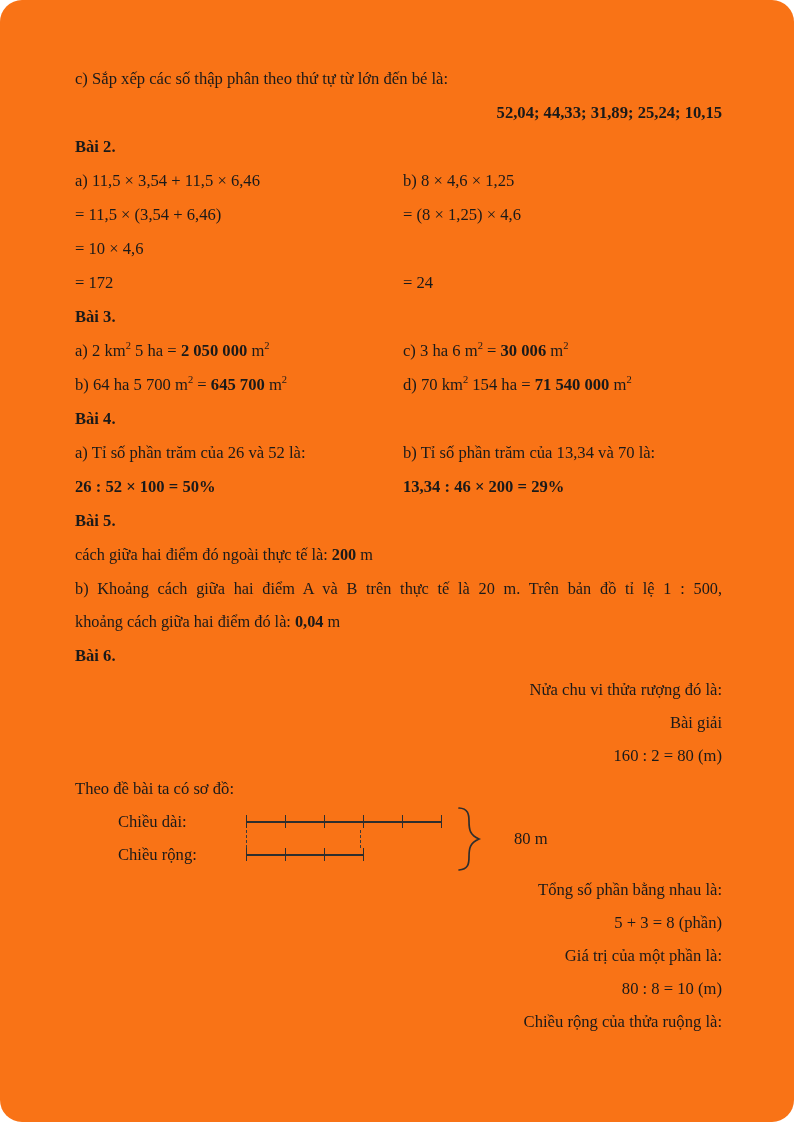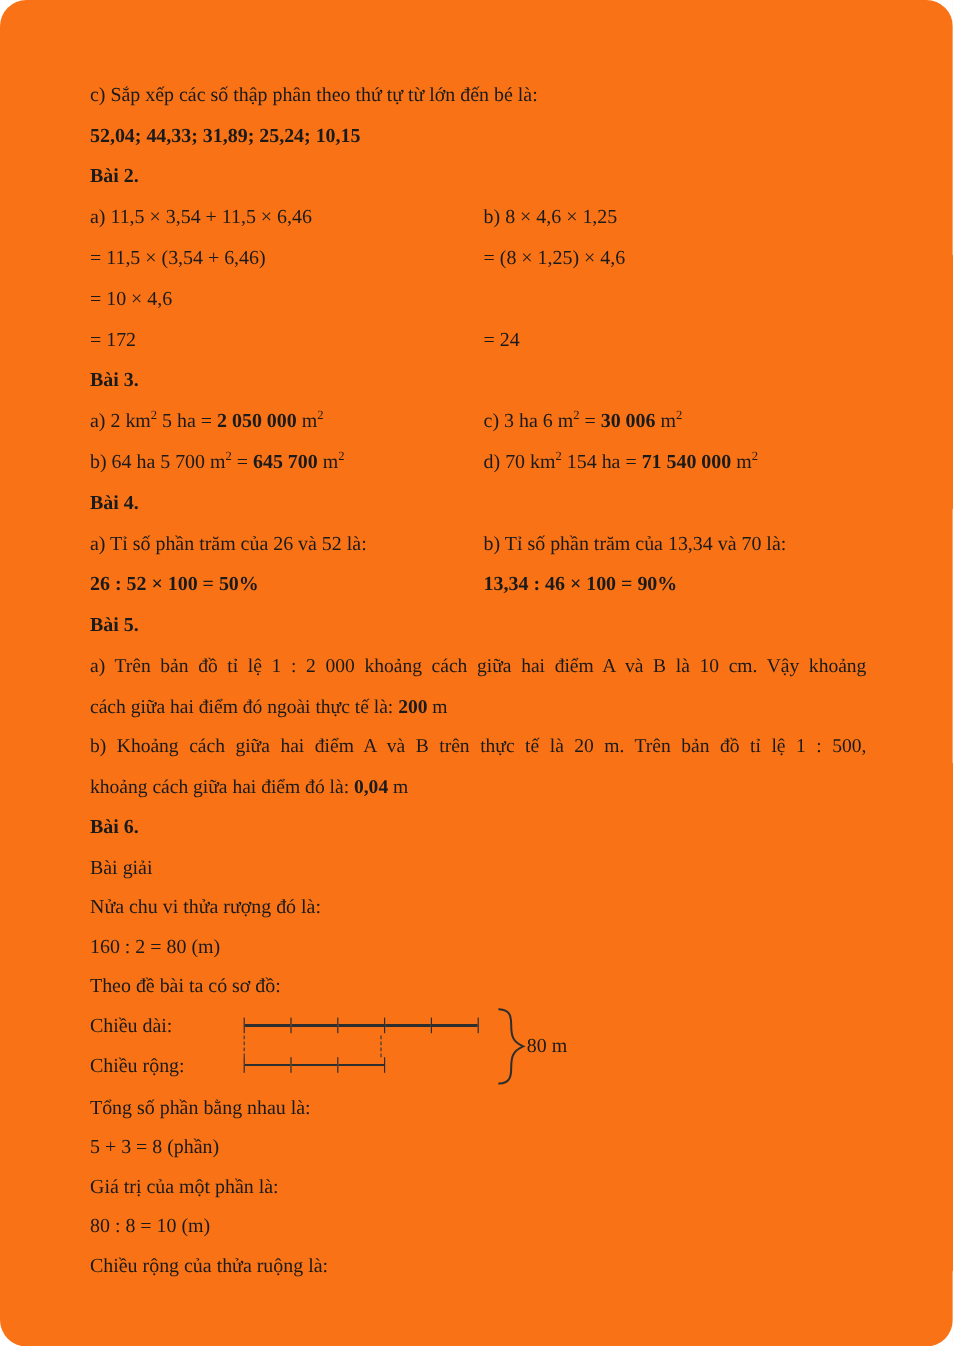--- a/index.html
+++ b/index.html
@@ -10,43 +10,43 @@
     padding:62px 72px 0 75px;
     background:#f97316;
     color:#1a1a1a;
     font-family:"Liberation Serif","DejaVu Serif",serif;
     font-size:16.6px;
     overflow:hidden;
     border-radius:22px;
   }
   .line{line-height:34px;min-height:34px;}
   .tight{line-height:33px;min-height:33px;}
-  .center{text-align:left;}
+  .center{text-align:right;}
   .bold{font-weight:bold;}
   b{font-weight:bold;}
   .row{display:grid;grid-template-columns:328px 1fr;line-height:34px;min-height:34px;}
   .cell{white-space:nowrap;}
   sup{font-size:10.5px;vertical-align:super;line-height:0;}
   .para{line-height:33.5px;min-height:33.5px;font-size:16.3px;}
   .justify-last{text-align:justify;text-align-last:justify;}
   
-  .diagram{position:relative;height:68px;}
+  .diagram{position:relative;height:68px;margin-left:43px;}
   .dlabel{position:absolute;left:0;line-height:33px;}
   .dlabel.w{top:33px;}
   .bar{position:absolute;left:128px;display:flex;}
   .bar.len{top:10px;}
   .bar.wid{top:43px;}
   .bar::after{content:"";width:0;height:13px;border-left:1.7px solid #2e2e2e;}
   .seg{width:38px;height:13px;border-left:1.7px solid #2e2e2e;
        background:linear-gradient(transparent 0 5.5px,#2e2e2e 5.5px 7.6px,transparent 7.6px);}
   .dash{position:absolute;width:0;height:18px;top:25px;border-left:1.6px dashed #3a3a3a;}
   .dash.l{left:128px;}
   .dash.r{left:242px;}
   .brace{position:absolute;left:338px;top:1px;}
-  .brace-value{position:absolute;left:364px;top:17px;line-height:33px;}
+  .brace-value{position:absolute;left:396px;top:17px;line-height:33px;}
 </style>
 </head>
 <body>
 
 <div class="page">
 
   <div class="line">c) Sắp xếp các số thập phân theo thứ tự từ lớn đến bé là:</div>
   <div class="line center bold">52,04; 44,33; 31,89; 25,24; 10,15</div>
 
   <div class="line bold">Bài 2.</div>
@@ -76,32 +76,31 @@
     <div class="cell"><span>d) 70 km</span><sup>2</sup><span> 154 ha = </span><b>71 540 000</b><span> m</span><sup>2</sup></div>
   </div>
 
   <div class="line bold">Bài 4.</div>
   <div class="row">
     <div class="cell">a) Tỉ số phần trăm của 26 và 52 là:</div>
     <div class="cell">b) Tỉ số phần trăm của 13,34 và 70 là:</div>
   </div>
   <div class="row bold">
     <div class="cell">26 : 52 × 100 = 50%</div>
-    <div class="cell">13,34 : 46 × 100 = 90%</div>
+    <div class="cell">13,34 : 46 × 200 = 29%</div>
   </div>
 
   <div class="line bold">Bài 5.</div>
-  <div class="line para justify-last"><span>a) Trên bản đồ tỉ lệ 1 : 2 000 khoảng cách giữa hai điểm A và B là 10 cm. Vậy khoảng</span></div>
   <div class="line para"><span>cách giữa hai điểm đó ngoài thực tế là: </span><b>200</b><span> m</span></div>
   <div class="line para justify-last"><span>b) Khoảng cách giữa hai điểm A và B trên thực tế là 20 m. Trên bản đồ tỉ lệ 1 : 500,</span></div>
   <div class="line para"><span>khoảng cách giữa hai điểm đó là: </span><b>0,04</b><span> m</span></div>
 
   <div class="line bold">Bài 6.</div>
+  <div class="line tight center">Nửa chu vi thửa rượng đó là:</div>
   <div class="line tight center">Bài giải</div>
-  <div class="line tight center">Nửa chu vi thửa rượng đó là:</div>
   <div class="line tight center">160 : 2 = 80 (m)</div>
   <div class="line tight">Theo đề bài ta có sơ đồ:</div>
 
   <div class="diagram">
     <div class="dlabel">Chiều dài:</div>
     <div class="dlabel w">Chiều rộng:</div>
     <div class="bar len">
         <span class="seg"></span>
         <span class="seg"></span>
         <span class="seg"></span>

